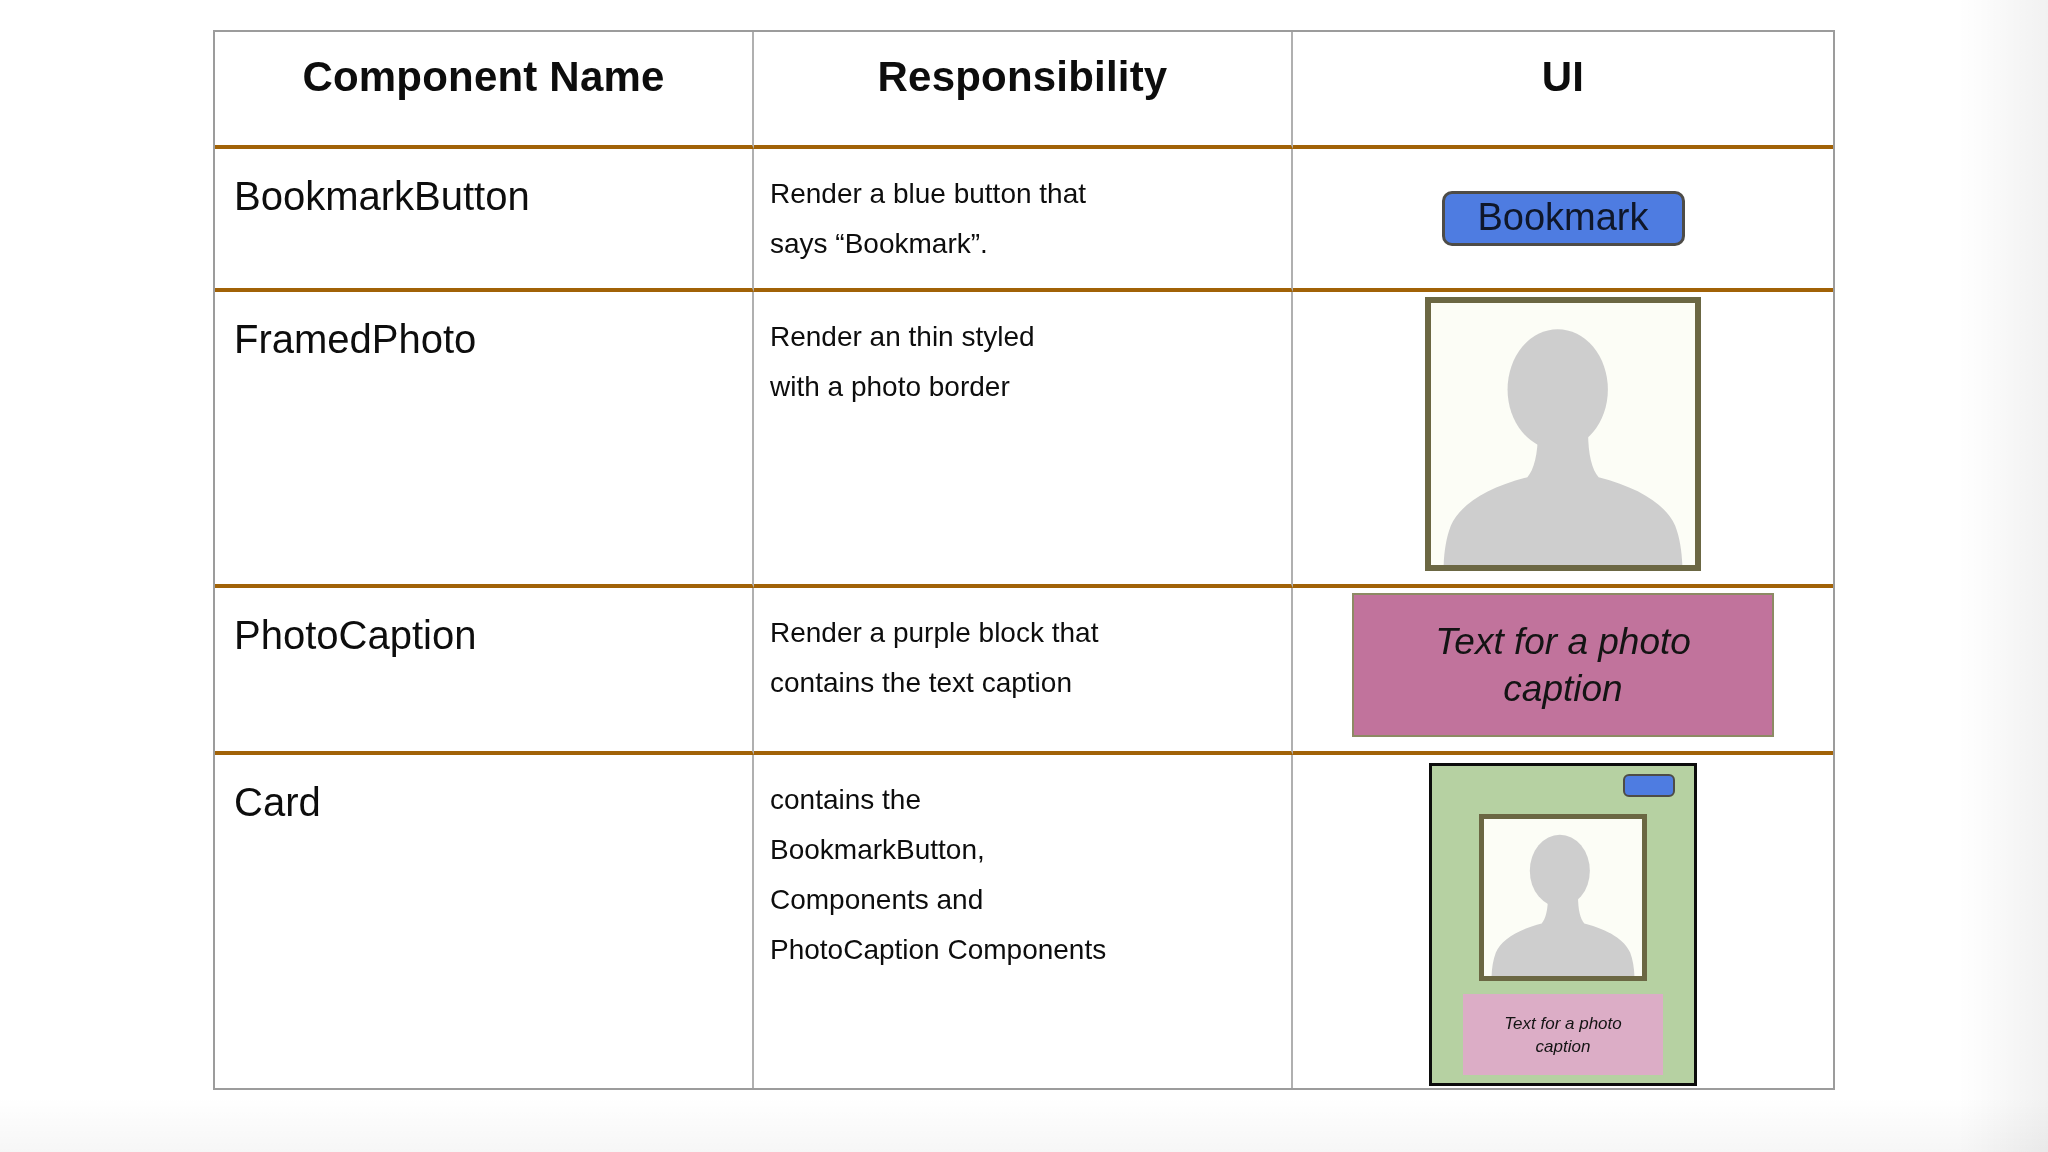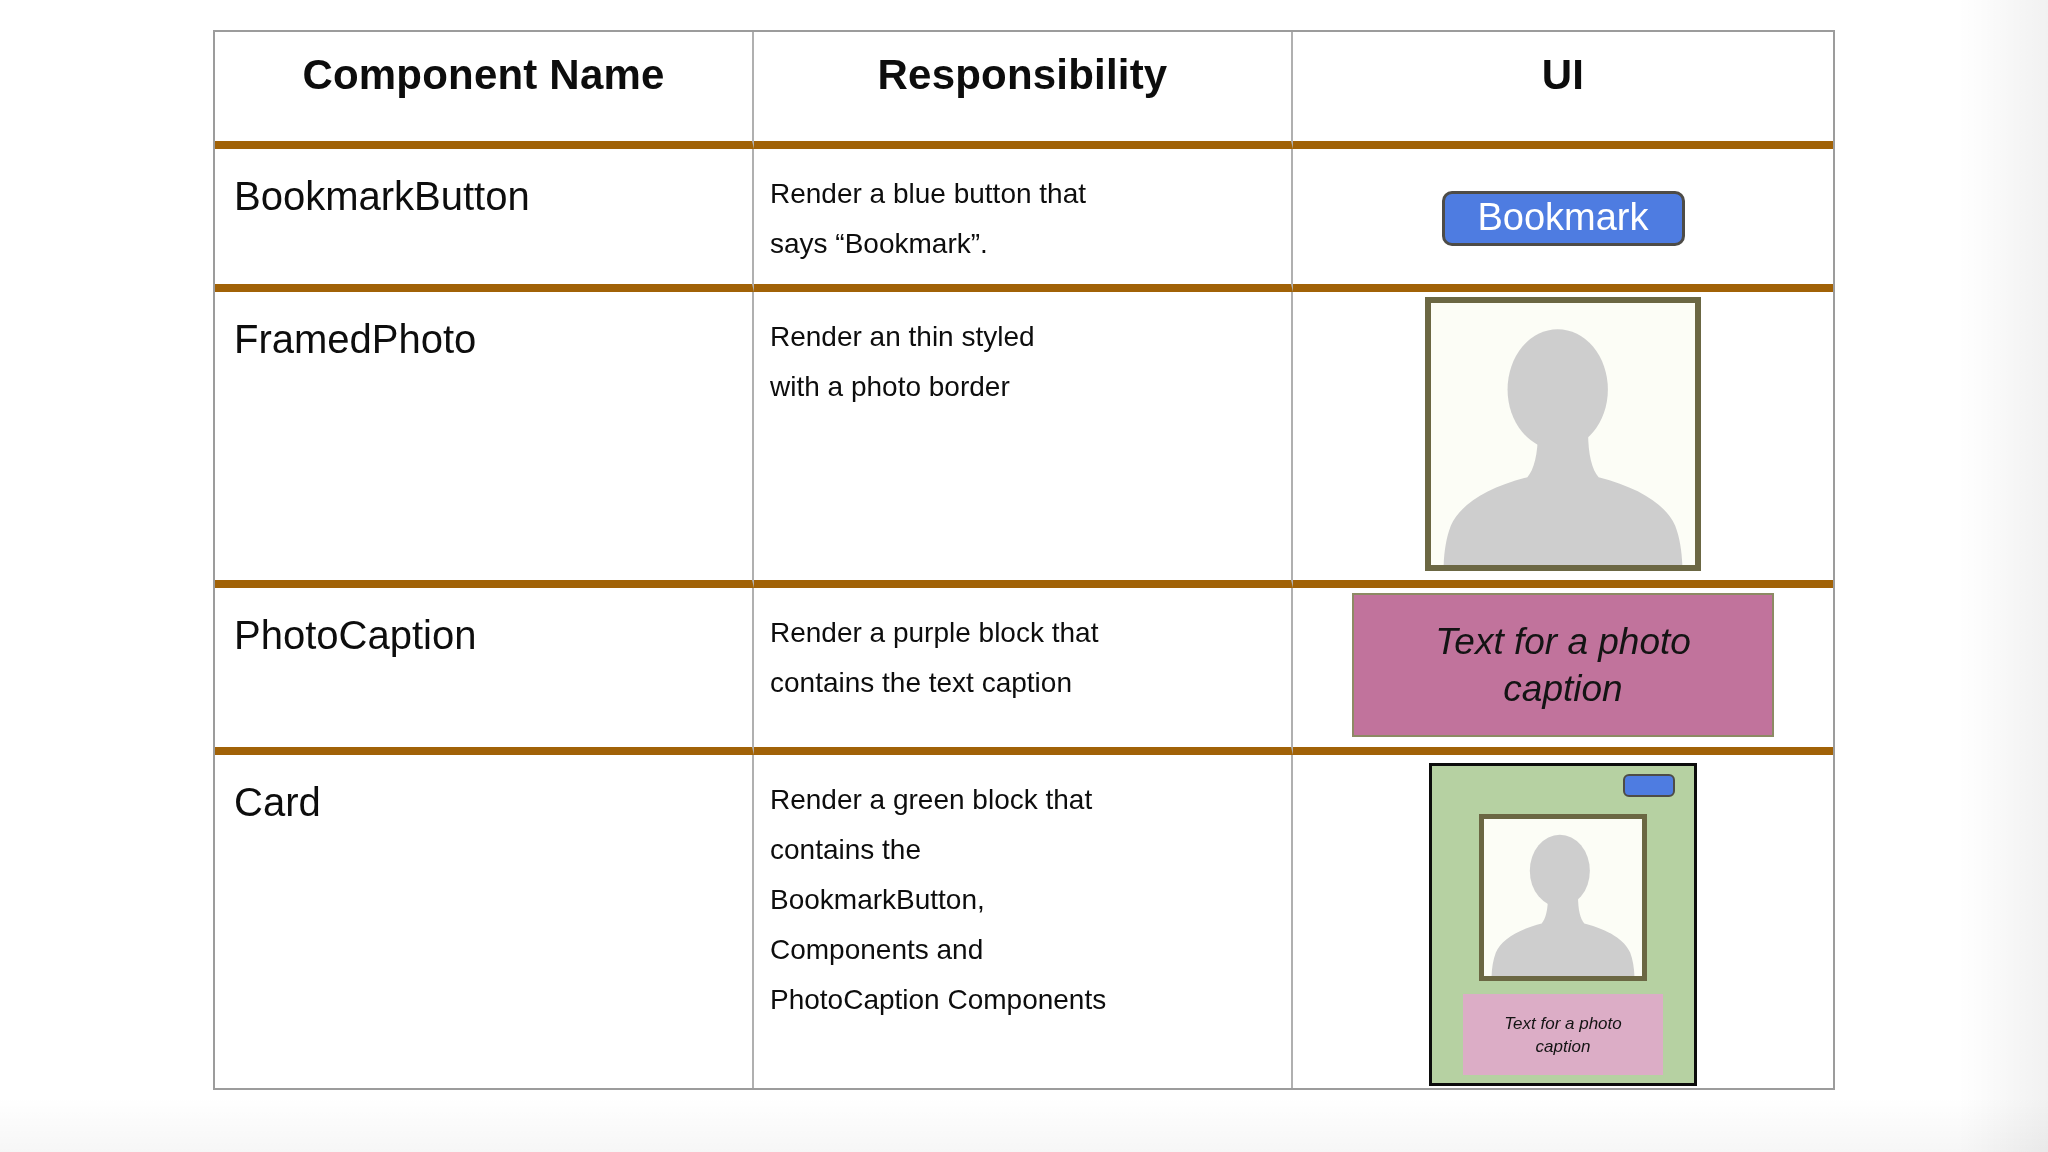--- a/index.html
+++ b/index.html
@@ -31,21 +31,21 @@
     box-sizing: border-box;
     border: 2px solid #9c9c9c;
     display: grid;
     grid-template-columns: 539px 539px 540px;
     grid-template-rows: 117px 143px 296px 167px 333px;
     background: #ffffff;
   }
   .cell {
     box-sizing: border-box;
     border-right: 2px solid #b0b0b0;
-    border-bottom: 8px solid #a16207;
+    border-bottom: 4px solid #a16207;
     overflow: hidden;
   }
   .cell.last-col { border-right: none; }
   .cell.last-row { border-bottom: none; }
 
   .header-cell {
     display: flex; align-items: center; justify-content: center;
     padding-bottom: 24px;
     font-size: 42px; font-weight: bold; letter-spacing: 0.2px;
   }
@@ -65,21 +65,21 @@
   .ui-row3 { padding-top: 5px; }
   .ui-row4 { padding-top: 8px; }
 
   
   .bookmark-button {
     width: 243px; height: 55px;
     box-sizing: border-box;
     background: #4e7ce1;
     border: 3px solid #4e4c47;
     border-radius: 10px;
-    color: #ffffff;
+    color: #0f172a;
     font-size: 38px;
     display: flex; align-items: center; justify-content: center;
     padding-bottom: 3px;
     cursor: pointer;
   }
 
   
   .framed-photo {
     box-sizing: border-box;
     border: 6px solid #6b6743;
@@ -190,21 +190,20 @@
     <div class="cell ui-cell ui-row3 last-col">
       <div class="photo-caption">
         <span class="caption-text">Text for a photo caption</span>
       </div>
     </div>
 
     <div class="cell name-cell last-row">
       <span>Card</span>
     </div>
     <div class="cell resp-cell last-row">
-      <div>Render a green block that</div>
       <div>contains the</div>
       <div>BookmarkButton,</div>
       <div>Components and</div>
       <div>PhotoCaption Components</div>
     </div>
     <div class="cell ui-cell ui-row4 last-col last-row">
       <div class="card">
         <div class="mini-bookmark-button"></div>
         <div class="framed-photo small">
           <svg viewBox="0 0 100 100" preserveAspectRatio="none">

